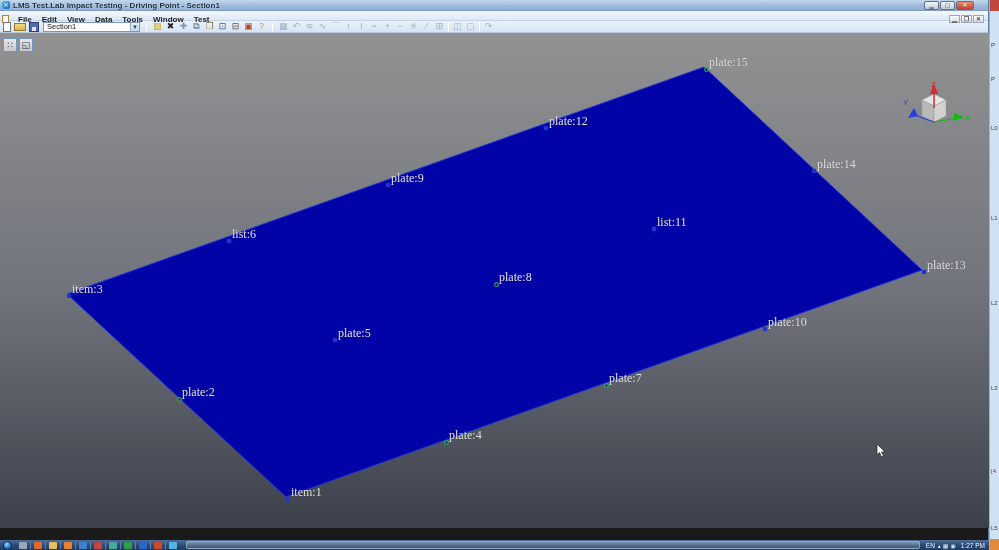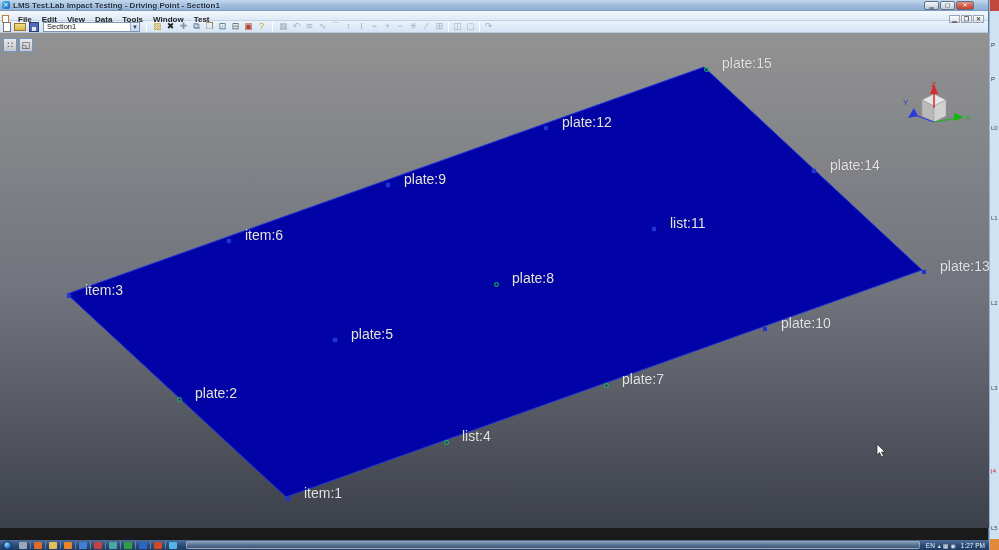--- a/index.html
+++ b/index.html
@@ -36,21 +36,21 @@
 
   
   .viewport { position:absolute; left:0; top:33px; width:989px; height:495px; background:linear-gradient(#929292, #71747d 52%, #3c404a); overflow:hidden; }
   .scene { position:absolute; left:0; top:0; }
   .vbtns { position:absolute; left:3px; top:5px; display:flex; gap:2px; }
   .vbtn { width:14px; height:14px; border:1px solid #6f96c8; background:linear-gradient(#e8e8e8,#c4c8ce); font-size:9px; line-height:12px; text-align:center; color:#334; }
   .pt { position:absolute; }
   .marker { position:absolute; }
   .marker.blue { width:4px; height:4px; background:#1e36cf; box-shadow:0 0 1px #4050ff; }
   .marker.green { width:5px; height:5px; border:1px solid #17c93e; border-radius:50%; background:rgba(20,40,160,0.5); }
-  .pt .lbl { position:absolute; left:18px; top:-12px; font-size:14px; color:#e3e3e3; white-space:nowrap; text-shadow:0 0 1px rgba(0,0,0,.4); }
+  .pt .lbl { position:absolute; left:5px; top:-12px; font-size:12px; color:#e3e3e3; white-space:nowrap; text-shadow:0 0 1px rgba(0,0,0,.4);font-family:Liberation Serif, serif; }
 
   
   .statusbar { position:absolute; left:0; top:528px; width:989px; height:12px; background:#e9e7de; border-top:1px solid #9a9a92; font-size:8px; color:#222; }
   .sb-left { position:absolute; left:4px; top:1px; line-height:10px; }
   .sb-num { position:absolute; right:62px; top:1px; width:42px; height:10px; border:1px solid; border-color:#9a9a92 #fff #fff #9a9a92; text-align:center; line-height:9px; font-size:7.5px; }
 
   
   .taskbar { position:absolute; left:0; top:540px; width:989px; height:10px; background:linear-gradient(#4e6f9a,#2b4a74 55%,#1f3b61); display:flex; align-items:center; }
   .start-orb { width:9px; height:9px; border-radius:50%; margin:0 4px 0 3px; background:radial-gradient(circle at 35% 30%, #9fd6f5, #2e7ad0 55%, #134a90); border:1px solid #0d3058; }
   .tb-app { width:8px; height:7px; border-radius:1px; margin:0 3px; }
@@ -166,29 +166,29 @@
           <div class="pt" style="left: 177px; top: 364px;">
             <span class="marker green"></span>
             <span class="lbl">plate:2</span>
           </div>
           <div class="pt" style="left: 67px; top: 261px;">
             <span class="marker blue"></span>
             <span class="lbl">item:3</span>
           </div>
           <div class="pt" style="left: 444px; top: 407px;">
             <span class="marker green"></span>
-            <span class="lbl">list:4</span>
+            <span class="lbl">plate:4</span>
           </div>
           <div class="pt" style="left: 333px; top: 305px;">
             <span class="marker blue"></span>
             <span class="lbl">plate:5</span>
           </div>
           <div class="pt" style="left: 227px; top: 206px;">
             <span class="marker blue"></span>
-            <span class="lbl">item:6</span>
+            <span class="lbl">list:6</span>
           </div>
           <div class="pt" style="left: 604px; top: 350px;">
             <span class="marker green"></span>
             <span class="lbl">plate:7</span>
           </div>
           <div class="pt" style="left: 494px; top: 249px;">
             <span class="marker green"></span>
             <span class="lbl">plate:8</span>
           </div>
           <div class="pt" style="left: 386px; top: 150px;">

